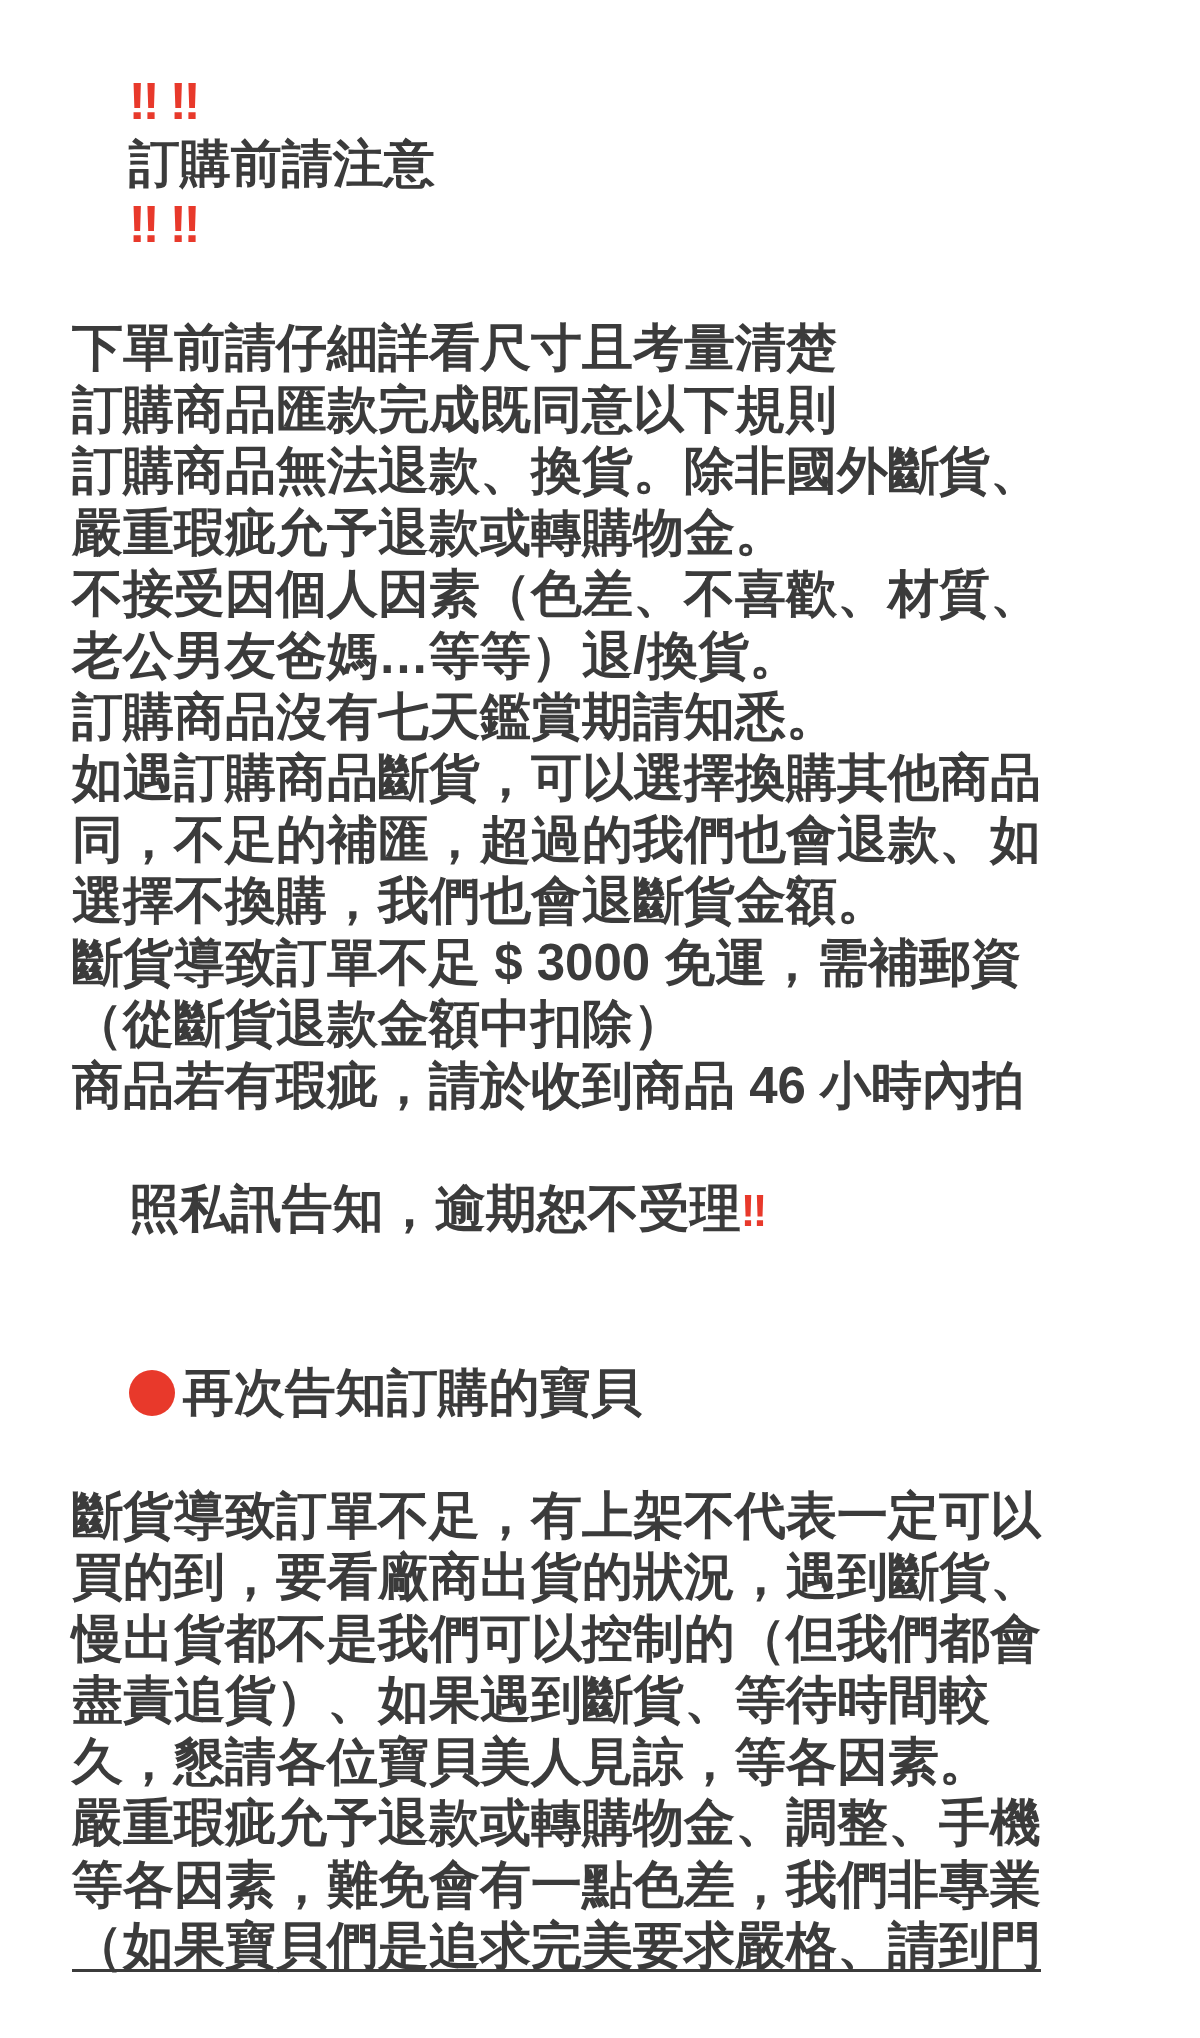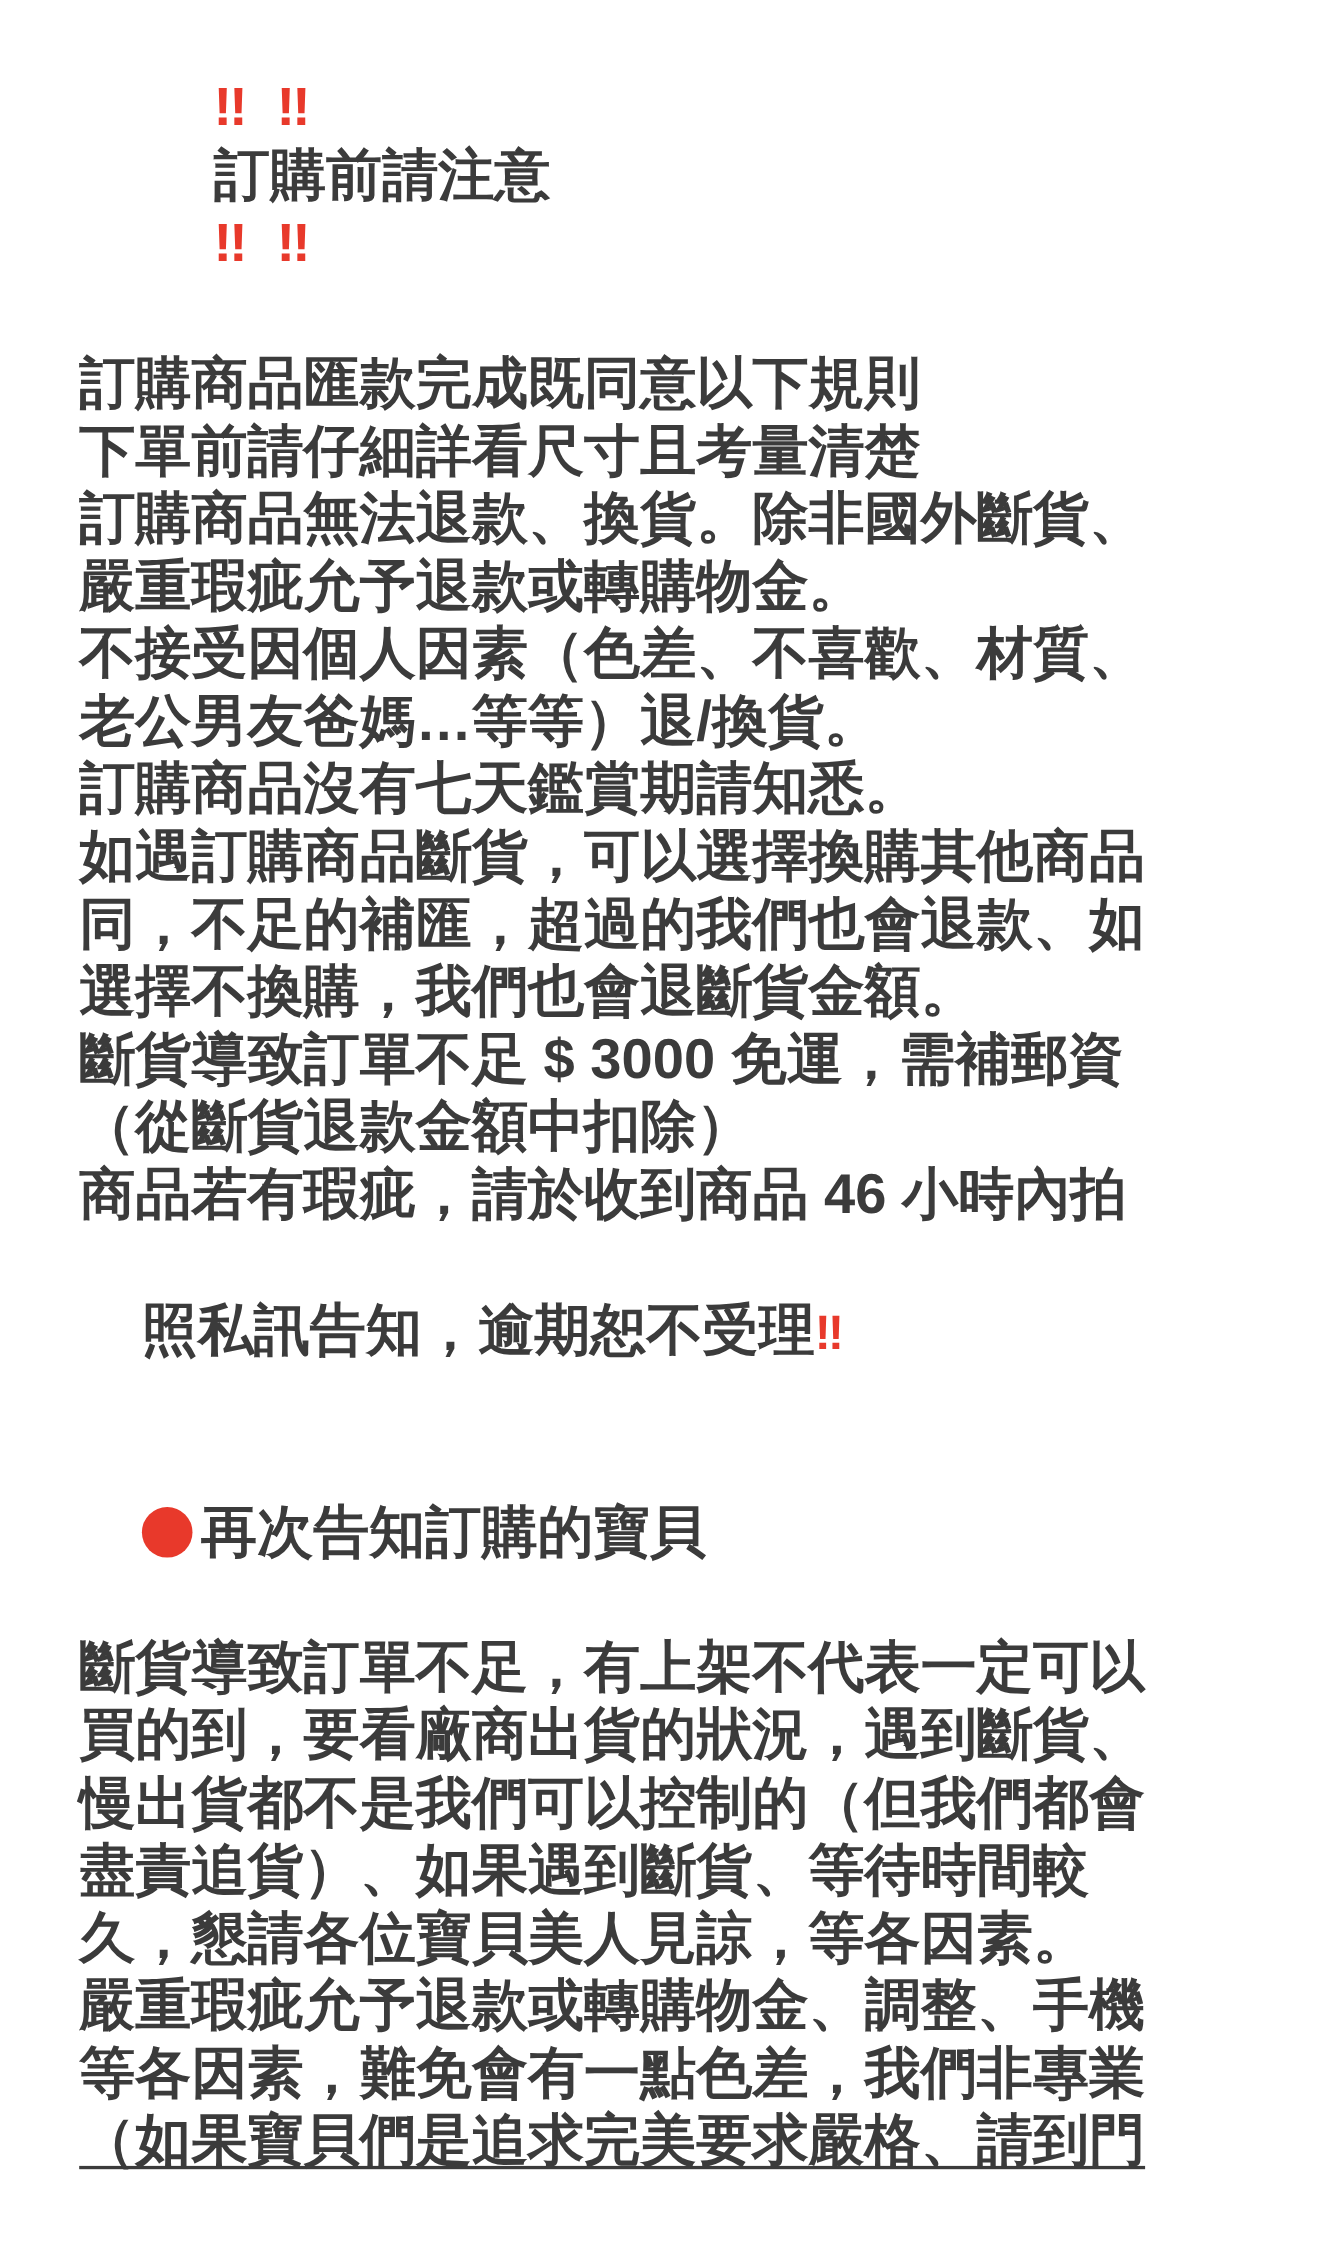--- a/index.html
+++ b/index.html
@@ -23,21 +23,20 @@
     font-size: 51px;
     line-height: 1.205;
     color: #3b3b3b;
     font-weight: 700;
     letter-spacing: 0px;
     white-space: pre-wrap;
     word-break: break-all;
   }
   .heading-line {
     color: #3b3b3b;
-    font-family: Liberation Mono, monospace;
   }
   .bang {
     color: #e8392b;
     font-weight: 700;
     letter-spacing: -2px;
   }
   .bang-small {
     font-size: 44px;
   }
   .stop-icon {
@@ -59,22 +58,22 @@
 <body>
 
 <div class="notice-sheet">
 
   <div class="line heading-line">
     <span class="bang">‼ ‼</span>
     <span>訂購前請注意</span>
     <span class="bang">‼ ‼</span>
   </div>
 
+  <div class="line">下單前請仔細詳看尺寸且考量清楚</div>
   <div class="line">訂購商品匯款完成既同意以下規則</div>
-  <div class="line">下單前請仔細詳看尺寸且考量清楚</div>
   <div class="line">訂購商品無法退款、換貨。除非國外斷貨、</div>
   <div class="line">嚴重瑕疵允予退款或轉購物金。</div>
   <div class="line">不接受因個人因素（色差、不喜歡、材質、</div>
   <div class="line">老公男友爸媽…等等）退/換貨。</div>
   <div class="line">訂購商品沒有七天鑑賞期請知悉。</div>
   <div class="line">如遇訂購商品斷貨，可以選擇換購其他商品</div>
   <div class="line">同，不足的補匯，超過的我們也會退款、如</div>
   <div class="line">選擇不換購，我們也會退斷貨金額。</div>
   <div class="line">斷貨導致訂單不足 $ 3000 免運，需補郵資</div>
   <div class="line">（從斷貨退款金額中扣除）</div>

